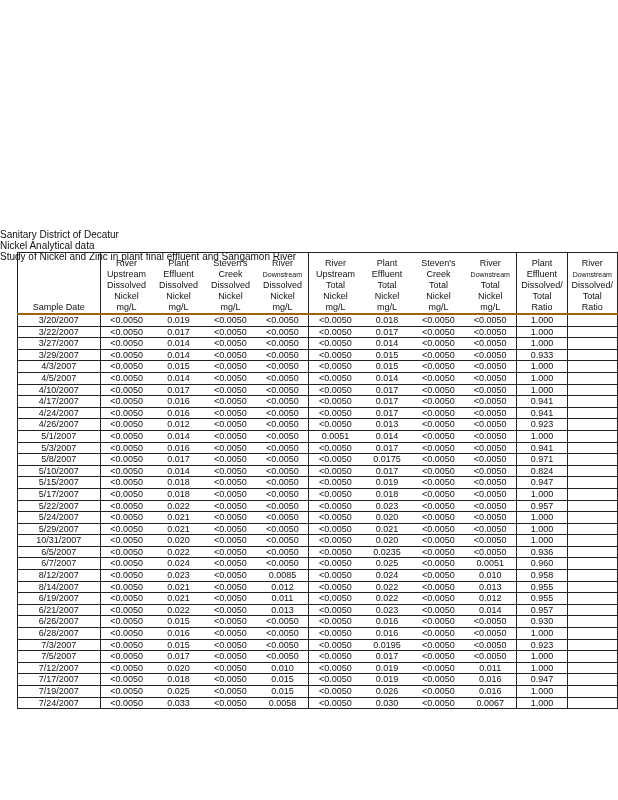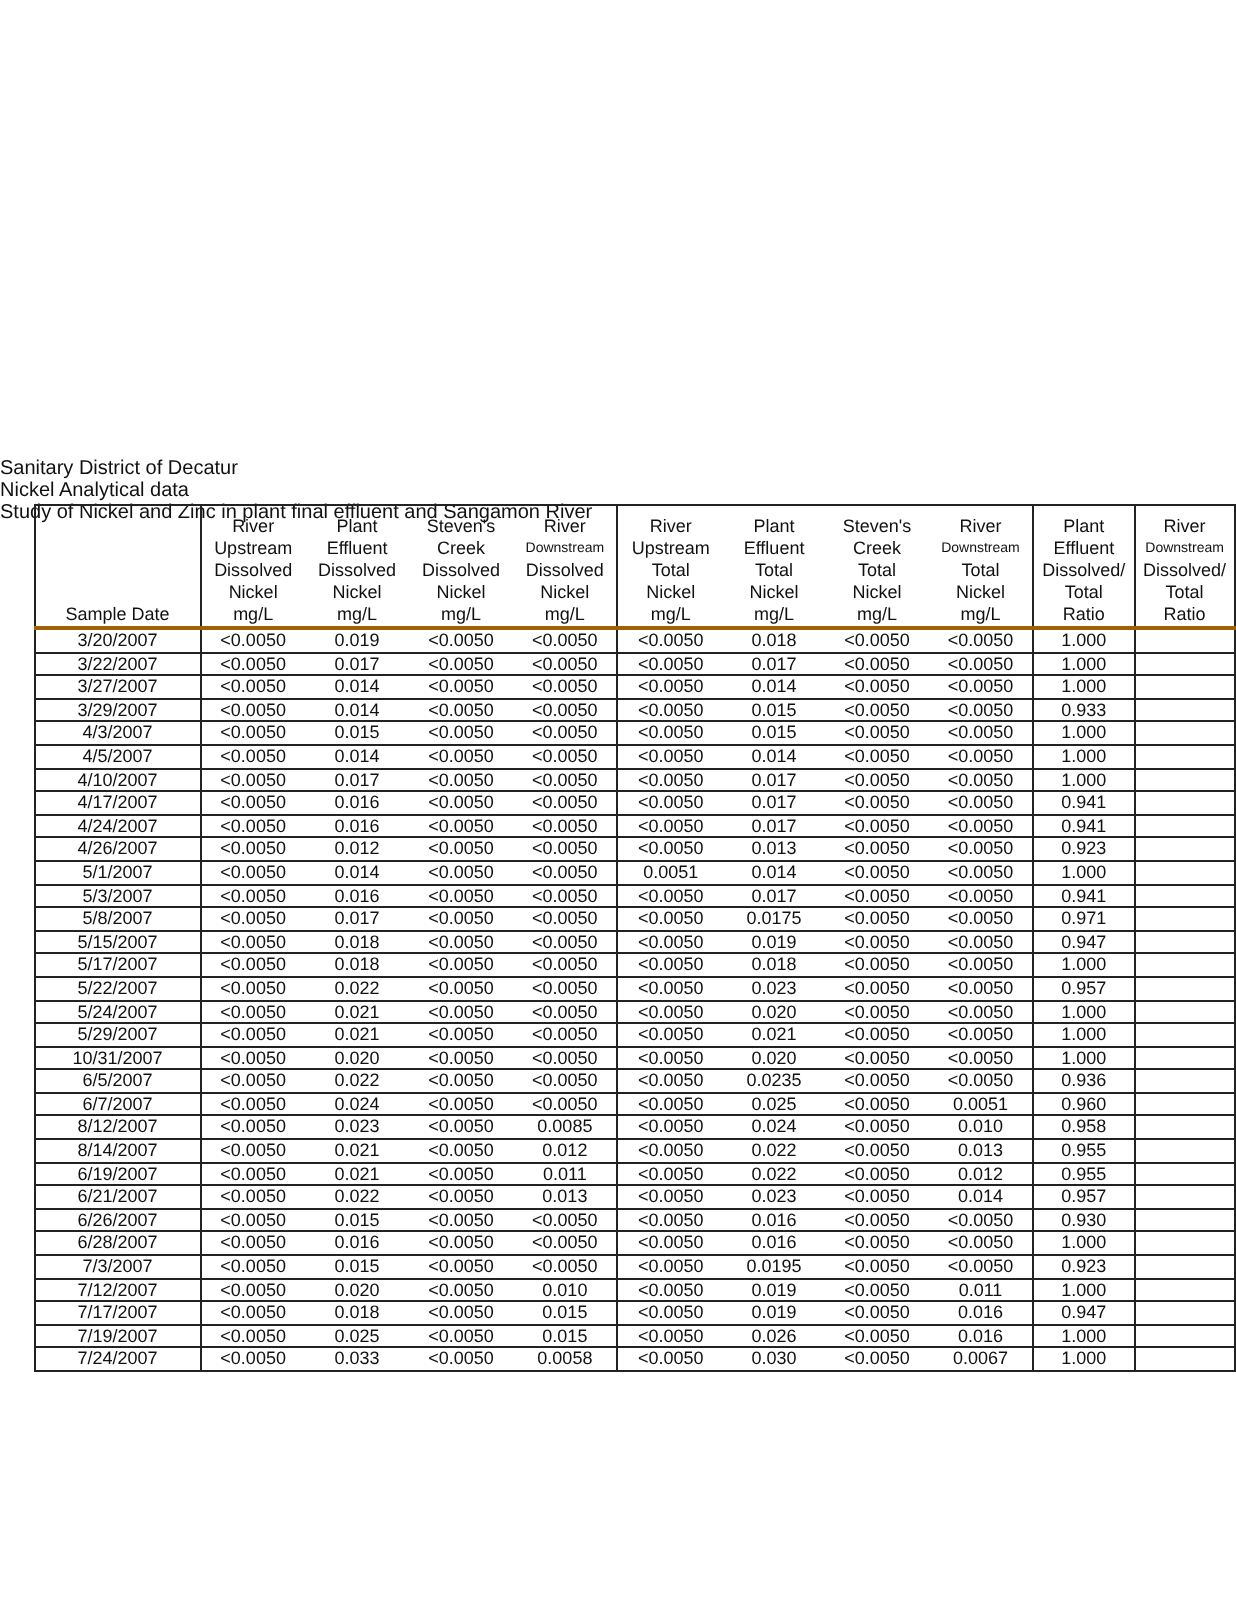--- a/index.html
+++ b/index.html
@@ -279,20 +279,33 @@
         <td class="c3">&lt;0.0050</td>
         <td class="c4">&lt;0.0050</td>
         <td class="c5">&lt;0.0050</td>
         <td class="c6">0.0175</td>
         <td class="c7">&lt;0.0050</td>
         <td class="c8">&lt;0.0050</td>
         <td class="c9">0.971</td>
         <td class="c10"></td>
       </tr>
       <tr>
+        <td class="c0">5/10/2007</td>
+        <td class="c1">&lt;0.0050</td>
+        <td class="c2">0.014</td>
+        <td class="c3">&lt;0.0050</td>
+        <td class="c4">&lt;0.0050</td>
+        <td class="c5">&lt;0.0050</td>
+        <td class="c6">0.017</td>
+        <td class="c7">&lt;0.0050</td>
+        <td class="c8">&lt;0.0050</td>
+        <td class="c9">0.824</td>
+        <td class="c10"></td>
+      </tr>
+      <tr>
         <td class="c0">5/15/2007</td>
         <td class="c1">&lt;0.0050</td>
         <td class="c2">0.018</td>
         <td class="c3">&lt;0.0050</td>
         <td class="c4">&lt;0.0050</td>
         <td class="c5">&lt;0.0050</td>
         <td class="c6">0.019</td>
         <td class="c7">&lt;0.0050</td>
         <td class="c8">&lt;0.0050</td>
         <td class="c9">0.947</td>
@@ -471,20 +484,33 @@
         <td class="c0">7/3/2007</td>
         <td class="c1">&lt;0.0050</td>
         <td class="c2">0.015</td>
         <td class="c3">&lt;0.0050</td>
         <td class="c4">&lt;0.0050</td>
         <td class="c5">&lt;0.0050</td>
         <td class="c6">0.0195</td>
         <td class="c7">&lt;0.0050</td>
         <td class="c8">&lt;0.0050</td>
         <td class="c9">0.923</td>
+        <td class="c10"></td>
+      </tr>
+      <tr>
+        <td class="c0">7/5/2007</td>
+        <td class="c1">&lt;0.0050</td>
+        <td class="c2">0.017</td>
+        <td class="c3">&lt;0.0050</td>
+        <td class="c4">&lt;0.0050</td>
+        <td class="c5">&lt;0.0050</td>
+        <td class="c6">0.017</td>
+        <td class="c7">&lt;0.0050</td>
+        <td class="c8">&lt;0.0050</td>
+        <td class="c9">1.000</td>
         <td class="c10"></td>
       </tr>
       <tr>
         <td class="c0">7/12/2007</td>
         <td class="c1">&lt;0.0050</td>
         <td class="c2">0.020</td>
         <td class="c3">&lt;0.0050</td>
         <td class="c4">0.010</td>
         <td class="c5">&lt;0.0050</td>
         <td class="c6">0.019</td>

